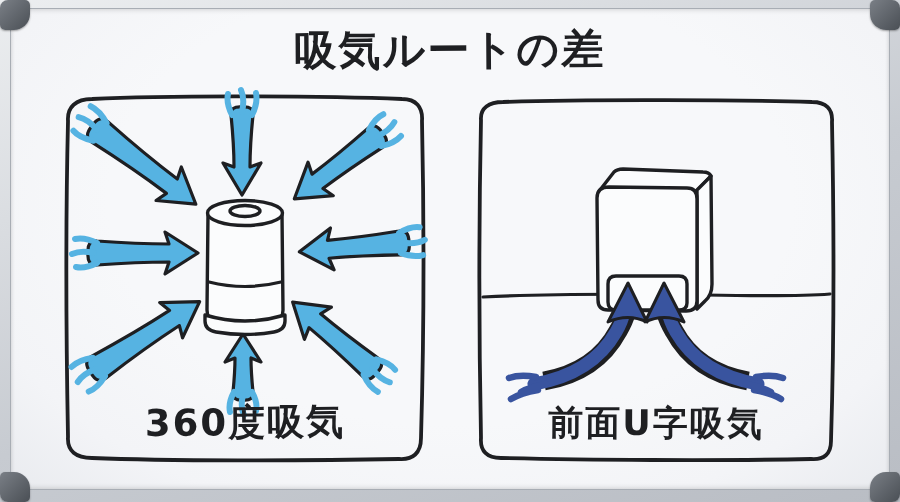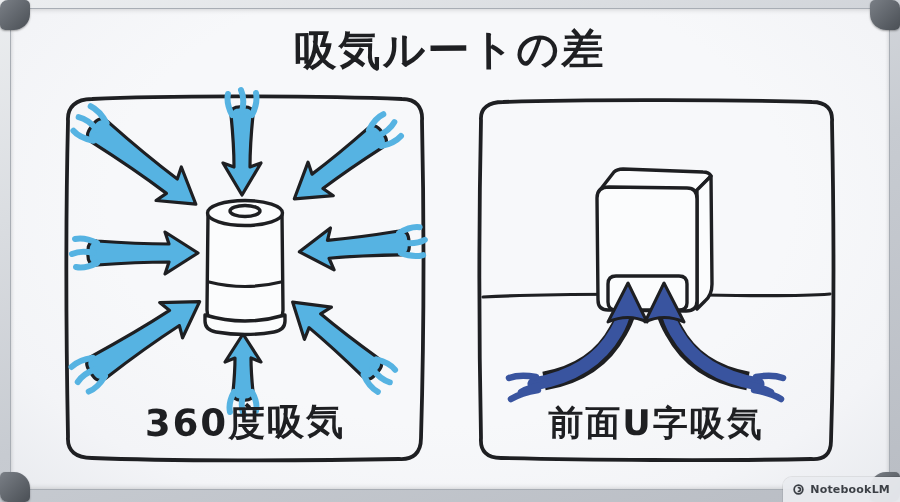--- a/index.html
+++ b/index.html
@@ -133,21 +133,13 @@
       <path class="navy-shaft" d="M758 384 Q700 374 676 332 Q670 322 668 312"></path>
       <path class="navy-flare" d="M756 377 Q772 374 783 378 M754 390 Q771 393 781 399 M746 384 Q762 387 771 392"></path>
       <path class="navy-head" d="M664 283 L645 322 Q664 313 684 322 Z"></path>
     </g>
   </svg>
 
   <div class="handtext title">吸気ルートの差</div>
   <div class="handtext label-left">360度吸気</div>
   <div class="handtext label-right">前面U字吸気</div>
 
-  <div class="watermark">
-    <span>
-      <svg width="13" height="13" viewBox="0 0 24 24">
-        <path d="M12 4a8 8 0 1 0 0 16 8 8 0 0 0 0-16zm0 4.5a3.5 3.5 0 0 1 0 7" fill="none" stroke="#3b3f45" stroke-width="3.2" stroke-linecap="round"></path>
-      </svg>
-    </span>
-    <span>NotebookLM</span>
-  </div>
 </div>
 
 </body></html>

